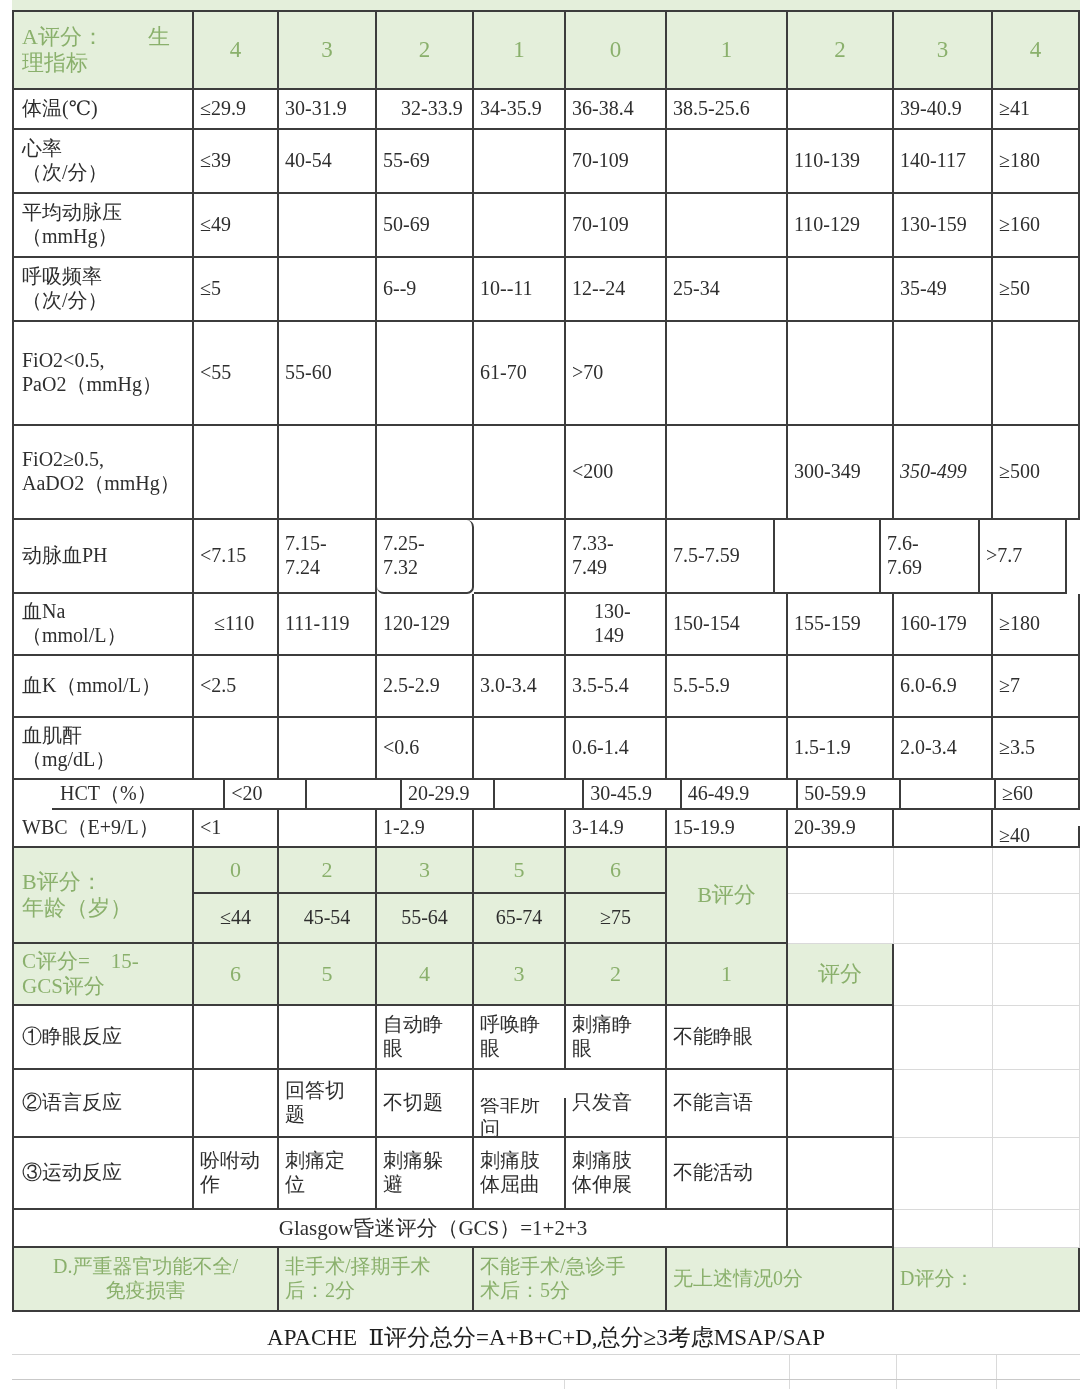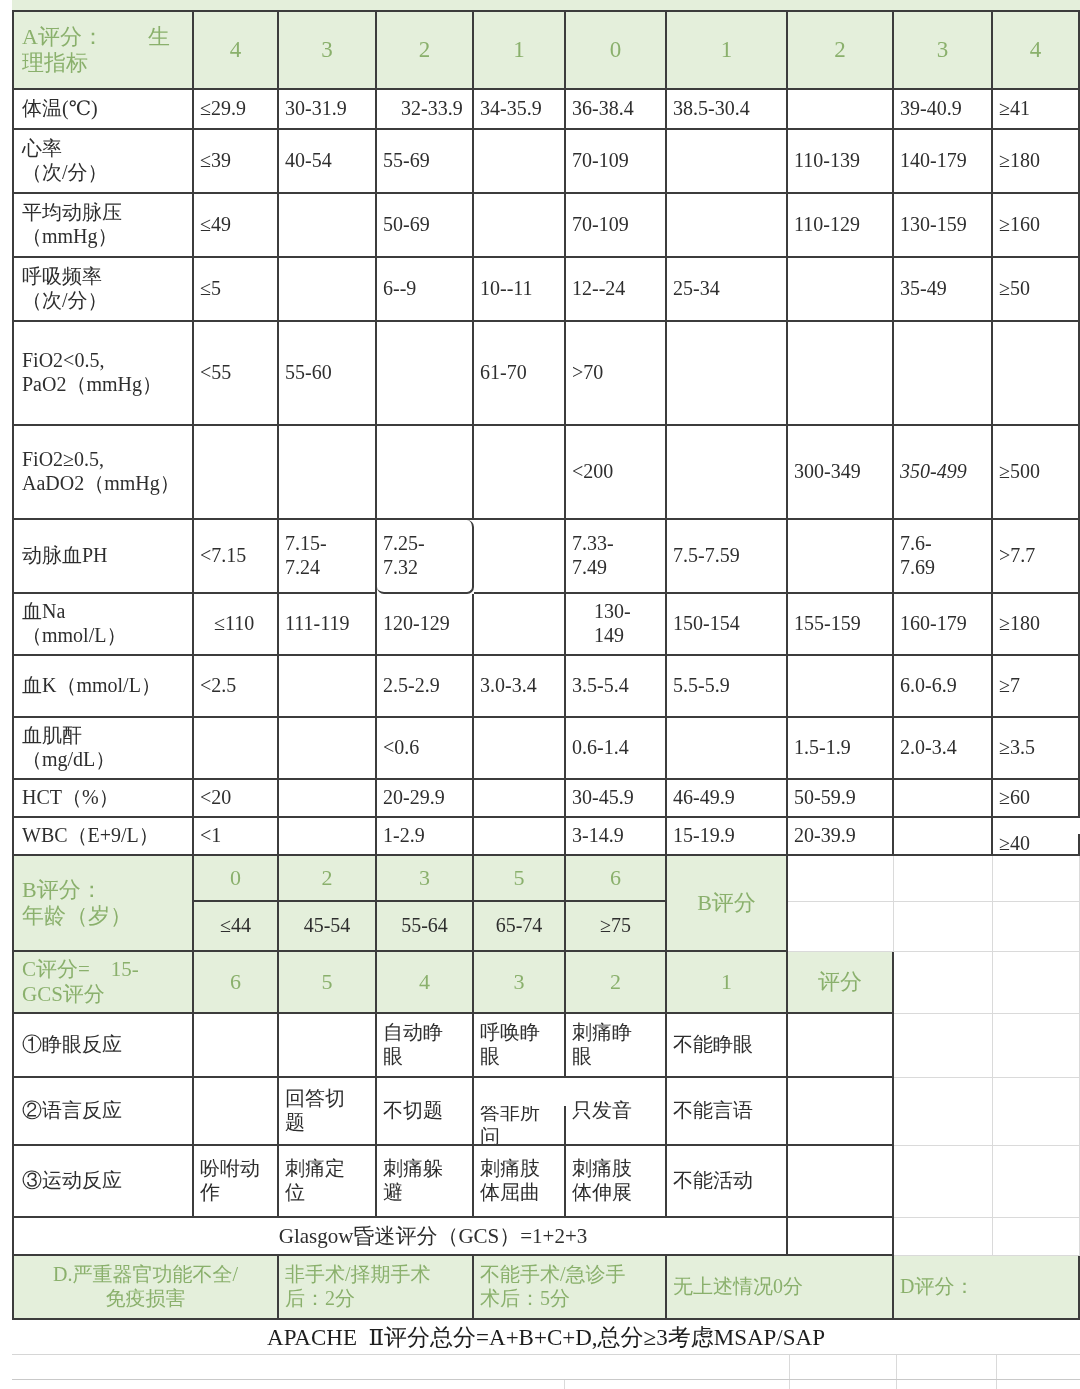--- a/index.html
+++ b/index.html
@@ -62,36 +62,36 @@
     </div>
 
     <div id="a-rows">
         <div class="row" style="height: 40px;">
           <div class="cell lab" style="width: 180px;">体温(℃)</div>
           <div class="cell " style="width: 85px;">≤29.9</div>
           <div class="cell " style="width: 98px;">30-31.9</div>
           <div class="cell " style="width: 97px; padding-left: 24px;">32-33.9</div>
           <div class="cell " style="width: 92px;">34-35.9</div>
           <div class="cell " style="width: 101px;">36-38.4</div>
-          <div class="cell " style="width: 121px;">38.5-30.4</div>
+          <div class="cell " style="width: 121px;">38.5-25.6</div>
           <div class="cell " style="width: 106px;"></div>
           <div class="cell " style="width: 99px;">39-40.9</div>
           <div class="cell " style="width: 87px;">≥41</div>
         </div>
         <div class="row" style="height: 64px;">
           <div class="cell lab" style="width: 180px;">心率
 （次/分）</div>
           <div class="cell " style="width: 85px;">≤39</div>
           <div class="cell " style="width: 98px;">40-54</div>
           <div class="cell " style="width: 97px;">55-69</div>
           <div class="cell " style="width: 92px;"></div>
           <div class="cell " style="width: 101px;">70-109</div>
           <div class="cell " style="width: 121px;"></div>
           <div class="cell " style="width: 106px;">110-139</div>
-          <div class="cell " style="width: 99px;">140-179</div>
+          <div class="cell " style="width: 99px;">140-117</div>
           <div class="cell " style="width: 87px;">≥180</div>
         </div>
         <div class="row" style="height: 64px;">
           <div class="cell lab" style="width: 180px;">平均动脉压
 （mmHg）</div>
           <div class="cell " style="width: 85px;">≤49</div>
           <div class="cell " style="width: 98px;"></div>
           <div class="cell " style="width: 97px;">50-69</div>
           <div class="cell " style="width: 92px;"></div>
           <div class="cell " style="width: 101px;">70-109</div>
@@ -142,21 +142,21 @@
         <div class="row" style="height: 74px;">
           <div class="cell lab" style="width: 180px;">动脉血PH</div>
           <div class="cell " style="width: 85px;">&lt;7.15</div>
           <div class="cell " style="width: 98px;">7.15-
 7.24</div>
           <div class="cell " style="width: 97px; border-radius: 7px;">7.25-
 7.32</div>
           <div class="cell " style="width: 92px;"></div>
           <div class="cell " style="width: 101px;">7.33-
 7.49</div>
-          <div class="cell " style="width: 121px;">7.5-7.59</div>
+          <div class="cell " style="width: 108px;">7.5-7.59</div>
           <div class="cell " style="width: 106px;"></div>
           <div class="cell " style="width: 99px;">7.6-
 7.69</div>
           <div class="cell " style="width: 87px;">&gt;7.7</div>
         </div>
         <div class="row" style="height: 62px;">
           <div class="cell lab" style="width: 180px;">血Na
 （mmol/L）</div>
           <div class="cell " style="width: 85px; padding-left: 20px;">≤110</div>
           <div class="cell " style="width: 98px;">111-119</div>
@@ -186,21 +186,21 @@
           <div class="cell " style="width: 85px;"></div>
           <div class="cell " style="width: 98px;"></div>
           <div class="cell " style="width: 97px;">&lt;0.6</div>
           <div class="cell " style="width: 92px;"></div>
           <div class="cell " style="width: 101px;">0.6-1.4</div>
           <div class="cell " style="width: 121px;"></div>
           <div class="cell " style="width: 106px;">1.5-1.9</div>
           <div class="cell " style="width: 99px;">2.0-3.4</div>
           <div class="cell " style="width: 87px;">≥3.5</div>
         </div>
-        <div class="row" style="height: 38px;">
+        <div class="row" style="height: 30px; padding-left: 38px;">
           <div class="cell lab" style="width: 180px;">HCT（%）</div>
           <div class="cell " style="width: 85px;">&lt;20</div>
           <div class="cell " style="width: 98px;"></div>
           <div class="cell " style="width: 97px;">20-29.9</div>
           <div class="cell " style="width: 92px;"></div>
           <div class="cell " style="width: 101px;">30-45.9</div>
           <div class="cell " style="width: 121px;">46-49.9</div>
           <div class="cell " style="width: 106px;">50-59.9</div>
           <div class="cell " style="width: 99px;"></div>
           <div class="cell " style="width: 87px;">≥60</div>

